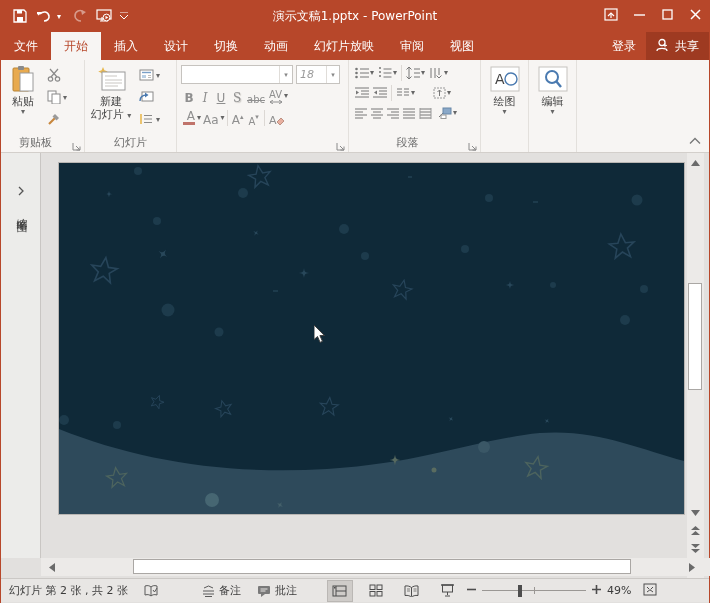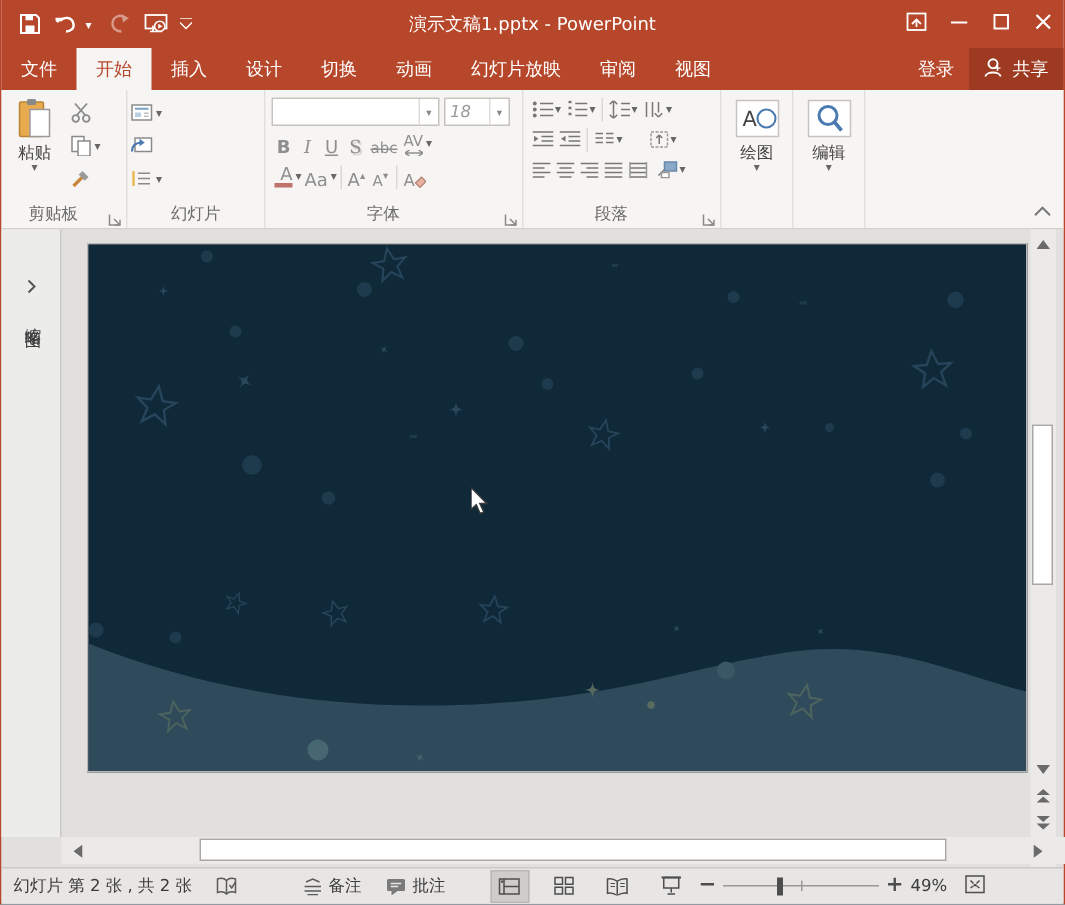--- a/index.html
+++ b/index.html
@@ -240,20 +240,33 @@
       <div class="rlabel">剪贴板</div>
       <div class="launcher">
         <svg width="9" height="9">
             <path d="M1 1 v7 h7" fill="none" stroke="#8a8a8a"></path>
             <path d="M4 4 L8 8 M8 4.5 V8 H4.5" fill="none" stroke="#8a8a8a"></path>
           </svg>
       </div>
     </div>
 
     <div class="rgroup" style="width:92px; display:flex;">
+      <div class="bigbtn" style="width:52px">
+        <div class="bb-ic">
+            <span>
+          <svg width="30" height="26">
+                <path d="M7 1 l1.4 3.2 L11.8 5.6 L8.4 7 L7 10.2 L5.6 7 L2.2 5.6 L5.6 4.2 Z" fill="#e8b84f"></path>
+                <rect x="6" y="6" width="23" height="18" fill="#fff" stroke="#9a9a9a"></rect>
+                <path d="M9 10 h12 M9 14 h17 M9 17 h17 M9 20 h13" stroke="#c9c6c2"></path>
+              </svg>
+        </span>
+          </div>
+        <div class="bb-tx">新建</div>
+        <div class="bb-tx"><span>幻灯片</span> <span class="dd">▾</span></div>
+      </div>
       <div class="smallcol">
         <div class="sb">
           <span>
             <svg width="15" height="12">
                 <rect x="1" y="1" width="13" height="10" fill="#fff" stroke="#8a8a8a"></rect>
                 <path d="M3 3.5 h9" stroke="#7aa0c8" stroke-width="1.4"></path>
                 <rect x="3" y="6" width="4" height="3" fill="#b9cfe4"></rect>
                 <path d="M9 6.5 h3 M9 8.5 h3" stroke="#c0bdb9"></path>
               </svg>
           </span>
@@ -324,21 +337,20 @@
             <span style="font-size:7px;margin-bottom:6px">▾</span>
           </div>
         <div class="vr"></div>
         <div class="fbtn">
           <svg width="15" height="14">
               <text x="0" y="11" font-size="11" fill="#8f8f8f">A</text>
               <path d="M8 9 L12 5 L15 8 L11 12 Z" fill="#e8b0a0" stroke="#b08070" stroke-width=".8"></path>
             </svg>
         </div>
       </div>
-      <div class="rlabel">字体</div>
       <div class="launcher">
         <svg width="9" height="9">
             <path d="M1 1 v7 h7" fill="none" stroke="#8a8a8a"></path>
             <path d="M4 4 L8 8 M8 4.5 V8 H4.5" fill="none" stroke="#8a8a8a"></path>
           </svg>
       </div>
     </div>
 
     <div class="rgroup" style="width:132px;">
       <div class="prow">

